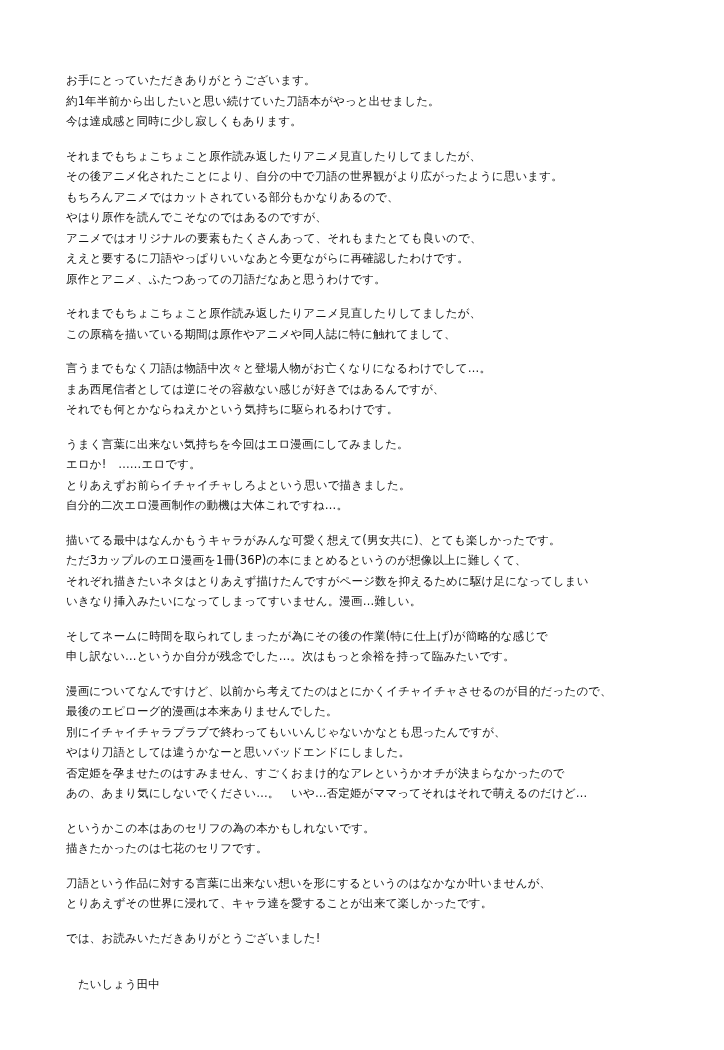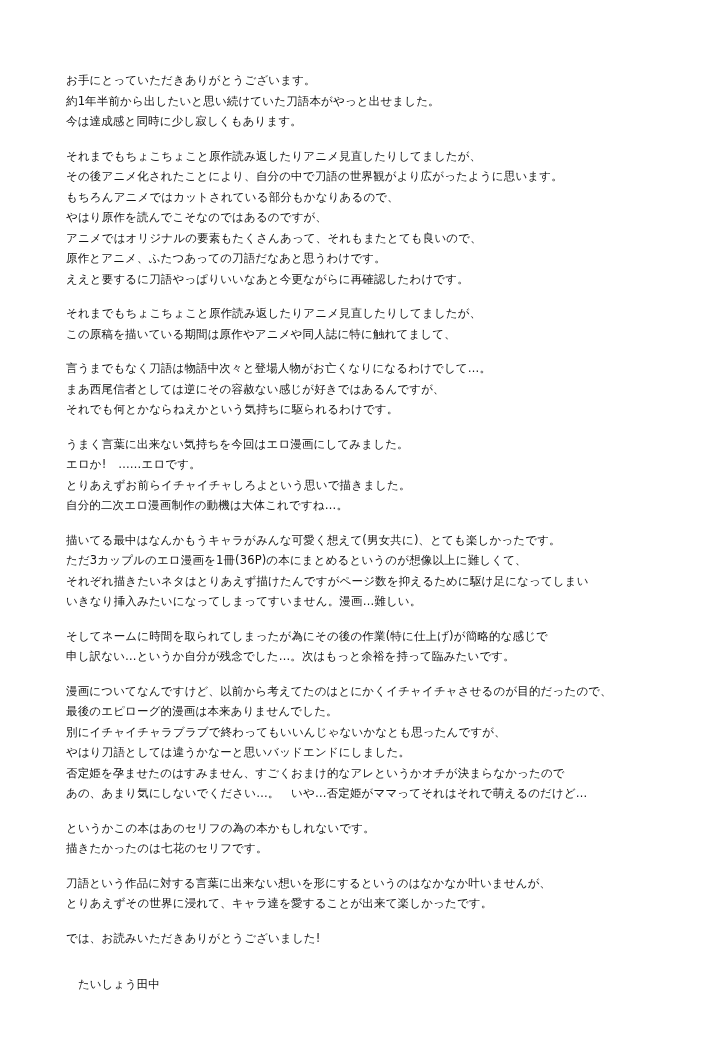--- a/index.html
+++ b/index.html
@@ -60,22 +60,22 @@
       <div class="line">約1年半前から出したいと思い続けていた刀語本がやっと出せました。</div>
       <div class="line">今は達成感と同時に少し寂しくもあります。</div>
     </div>
 
     <div class="para">
       <div class="line">それまでもちょこちょこと原作読み返したりアニメ見直したりしてましたが、</div>
       <div class="line">その後アニメ化されたことにより、自分の中で刀語の世界観がより広がったように思います。</div>
       <div class="line">もちろんアニメではカットされている部分もかなりあるので、</div>
       <div class="line">やはり原作を読んでこそなのではあるのですが、</div>
       <div class="line">アニメではオリジナルの要素もたくさんあって、それもまたとても良いので、</div>
+      <div class="line">ええと要するに刀語やっぱりいいなあと今更ながらに再確認したわけです。</div>
       <div class="line">原作とアニメ、ふたつあっての刀語だなあと思うわけです。</div>
-      <div class="line">ええと要するに刀語やっぱりいいなあと今更ながらに再確認したわけです。</div>
     </div>
 
     <div class="para">
       <div class="line">それまでもちょこちょこと原作読み返したりアニメ見直したりしてましたが、</div>
       <div class="line">この原稿を描いている期間は原作やアニメや同人誌に特に触れてまして、</div>
     </div>
 
     <div class="para">
       <div class="line">言うまでもなく刀語は物語中次々と登場人物がお亡くなりになるわけでして…。</div>
       <div class="line">まあ西尾信者としては逆にその容赦ない感じが好きではあるんですが、</div>

